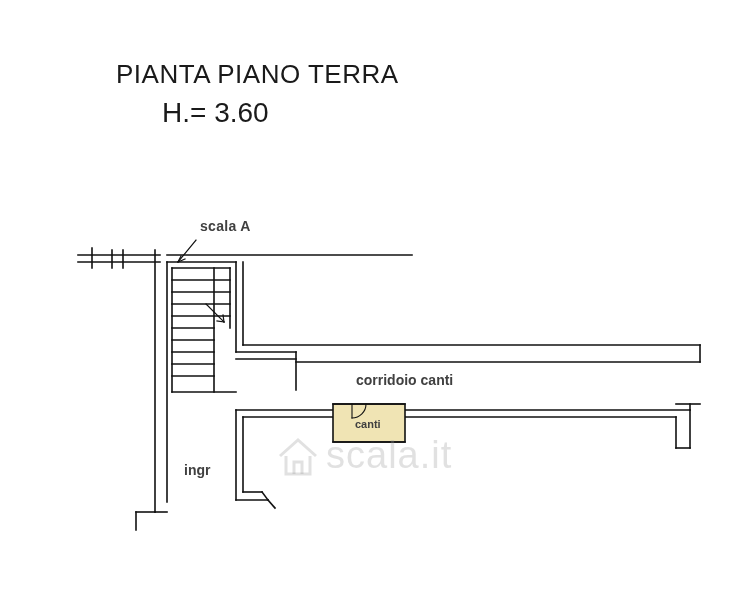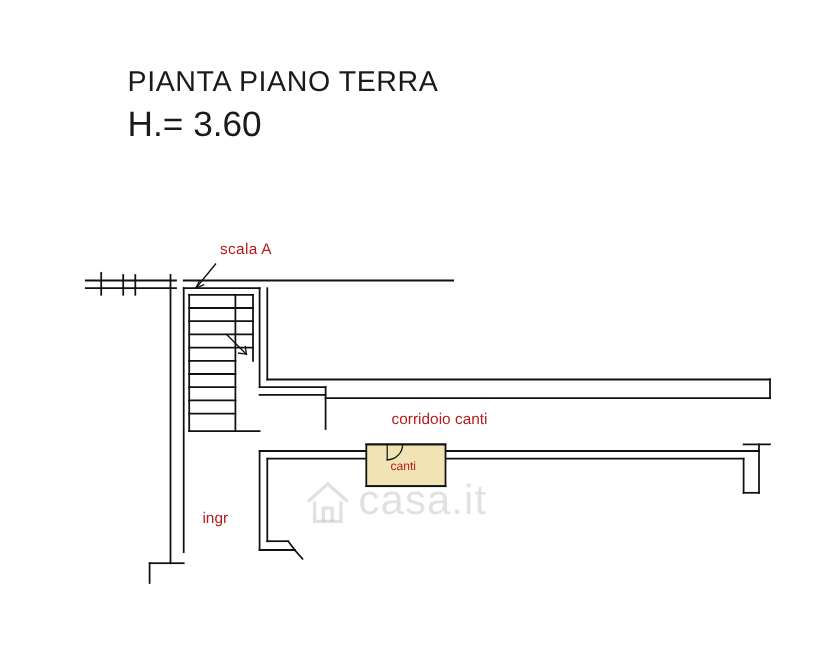--- a/index.html
+++ b/index.html
@@ -22,24 +22,25 @@
     top: 58px;
     color: #1a1a1a;
   }
   .title-main {
     font-size: 26px;
     letter-spacing: 0.5px;
     line-height: 32px;
     white-space: nowrap;
   }
   .title-sub {
-    font-size: 32px;
+    font-size: 28px;
     line-height: 30px;
     margin-top: 8px;
     white-space: nowrap;
+    margin-left: 46px;
   }
   .plan-svg {
     position: absolute;
     left: 0;
     top: 0;
     width: 746px;
     height: 599px;
   }
   .wm {
     position: absolute;
@@ -54,22 +55,23 @@
     left: 56px;
     top: 6px;
     font-size: 38px;
     color: rgba(155,155,155,0.30);
     letter-spacing: 1px;
     font-family: "Liberation Sans", sans-serif;
   }
   .label {
     position: absolute;
     font-family: "Liberation Sans", sans-serif;
-    color: #b91c1c;
+    color: #404040;
     white-space: nowrap;
+    font-weight: bold;
   }
   .label-scala {
     left: 200px;
     top: 218px;
     font-size: 14px;
     letter-spacing: 0.3px;
   }
   .label-corridoio {
     left: 356px;
     top: 372px;
@@ -179,16 +181,16 @@
   <div class="label label-corridoio">corridoio canti</div>
   <div class="label label-canti">canti</div>
   <div class="label label-ingr">ingr</div>
 
   <div class="wm">
     <svg width="56" height="56" viewBox="0 0 56 56">
       <path d="M10 28 L28 12 L46 28" fill="none" stroke="rgba(155,155,155,0.30)" stroke-width="3"></path>
       <path d="M16 28 L16 46 L40 46 L40 28" fill="none" stroke="rgba(155,155,155,0.30)" stroke-width="3"></path>
       <path d="M24 46 L24 34 L32 34 L32 46" fill="none" stroke="rgba(155,155,155,0.30)" stroke-width="3"></path>
     </svg>
-    <div class="wm-text">casa.it</div>
+    <div class="wm-text">scala.it</div>
   </div>
 
 </div>
 
 </body></html>

